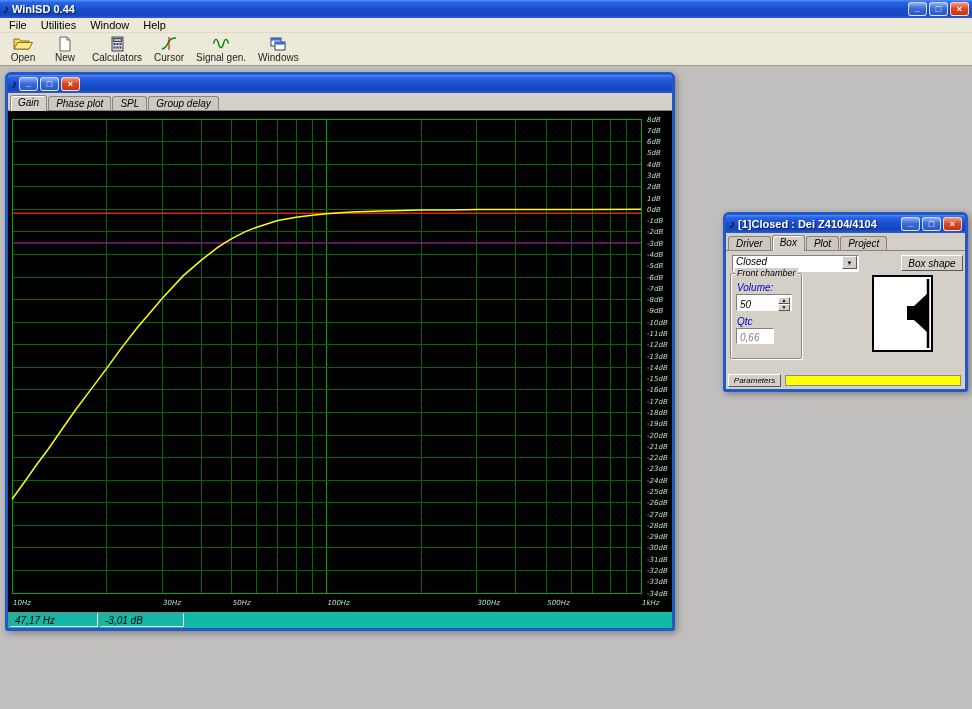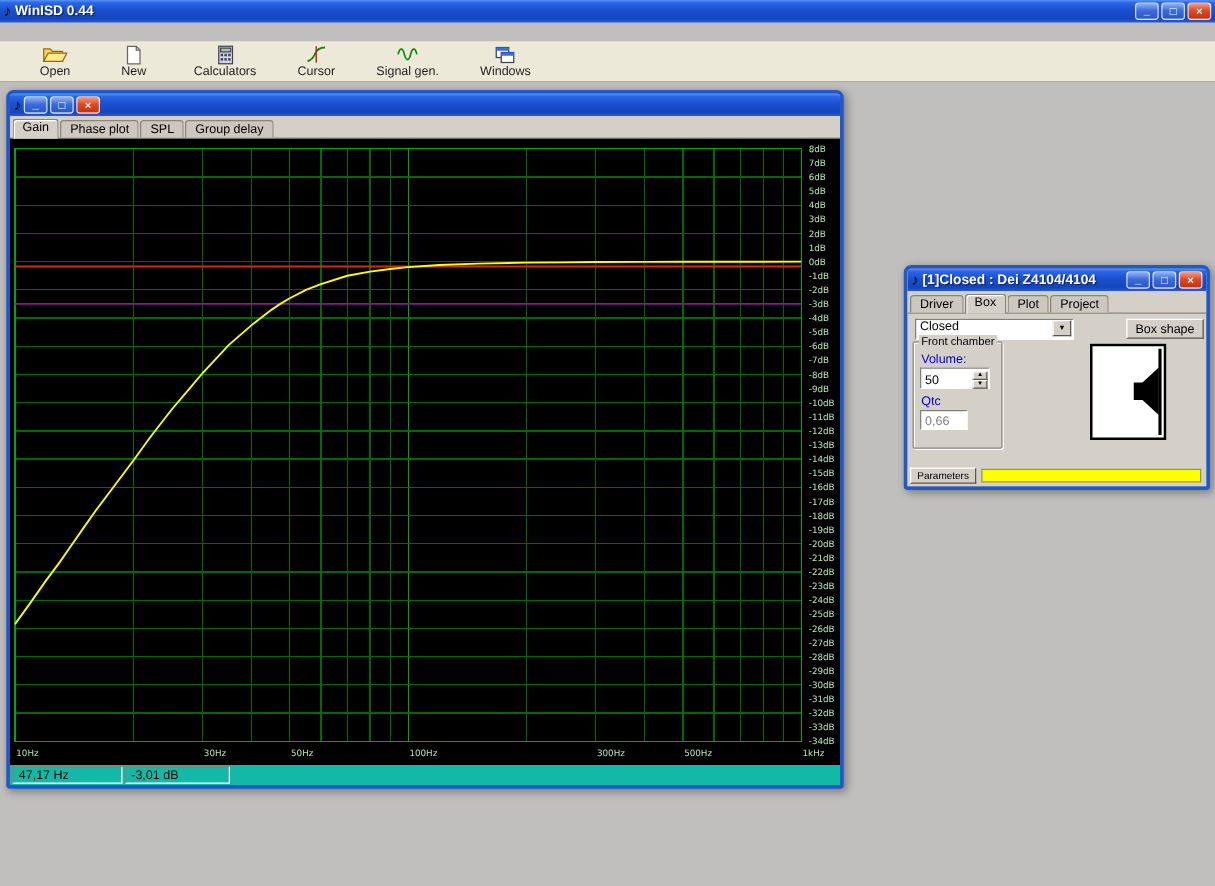--- a/index.html
+++ b/index.html
@@ -33,33 +33,33 @@
     background:#ece9d8; border-bottom:1px solid #dedacb;
     display:flex; align-items:center; padding-left:2px; font-size:11px;
   }
   .menu-item { padding:0 7px; height:14px; line-height:14px; }
   .toolbar {
     position:absolute; left:0; top:33px; width:100%; height:33px;
     background:#ece9d8; border-bottom:1px solid #9d998c;
     display:flex; align-items:center; gap:12px; padding-left:8px;
   }
   .tbtn { display:flex; flex-direction:column; align-items:center; justify-content:center;
-          min-width:30px; height:44px; font-size:10px; color:#1d1d1d;margin-left:21px; }
+          min-width:30px; height:44px; font-size:10px; color:#1d1d1d; }
   .ticon { height:16px; display:flex; align-items:center; }
   .tlabel { line-height:11px; }
 
   
   .mdi { position:absolute; left:0; top:66px; width:972px; height:643px; background:#c1bebe; }
 
   
   .window {
     position:absolute; border:3px solid #2159c8; border-radius:6px 6px 3px 3px;
     overflow:hidden; background:#d4d0c8; box-shadow:2px 2px 7px rgba(0,0,0,.35);
   }
-  .win-body { display:flex; flex-direction:column; height:calc(100% - 18px); background:#d4d0c8; }
+  .win-body { display:flex; flex-direction:column; height:calc(100% - 18px); background:#d4d0c8;font-style:italic; }
 
   
   .tabstrip { height:18px; display:flex; align-items:flex-end; padding-left:2px;
               background:#d4d0c8; border-bottom:1px solid #8a8578; }
   .tab { height:14px; padding:1px 7px 0; font-size:10px; line-height:12px;
          background:#cdc8bf; border:1px solid #8a8578; border-bottom:none;
          border-radius:3px 3px 0 0; margin-right:1px; white-space:nowrap; }
   .tab.active { height:16px; background:#d4d0c8; box-shadow:inset 1px 1px 0 #fff;
                 margin-bottom:-1px; z-index:2; position:relative; }
 
@@ -124,20 +124,26 @@
   <div class="titlebar">
     <span class="app-icon">♪</span>
     <span class="title-text">WinISD 0.44</span>
     <span class="win-controls">
       <span class="cap-btn min">_</span>
       <span class="cap-btn">□</span>
       <span class="cap-btn close">×</span>
     </span>
   </div>
 
+  <div class="menubar" id="menubar">
+      <div class="menu-item">File</div>
+      <div class="menu-item">Utilities</div>
+      <div class="menu-item">Window</div>
+      <div class="menu-item">Help</div>
+    </div>
 
   <div class="toolbar" id="toolbar">
       <div class="tbtn">
         <span class="ticon">
           <svg width="20" height="15" viewBox="0 0 20 15">
             <path d="M1 13 V3 h5 l2 2 h8 v8 z" fill="#ffd24a" stroke="#8a6d1c"></path>
             <path d="M1 13 L4.5 6.5 h15 l-3.5 6.5 z" fill="#ffe98a" stroke="#8a6d1c"></path>
           </svg>
         </span>
         <span class="tlabel">Open</span>

